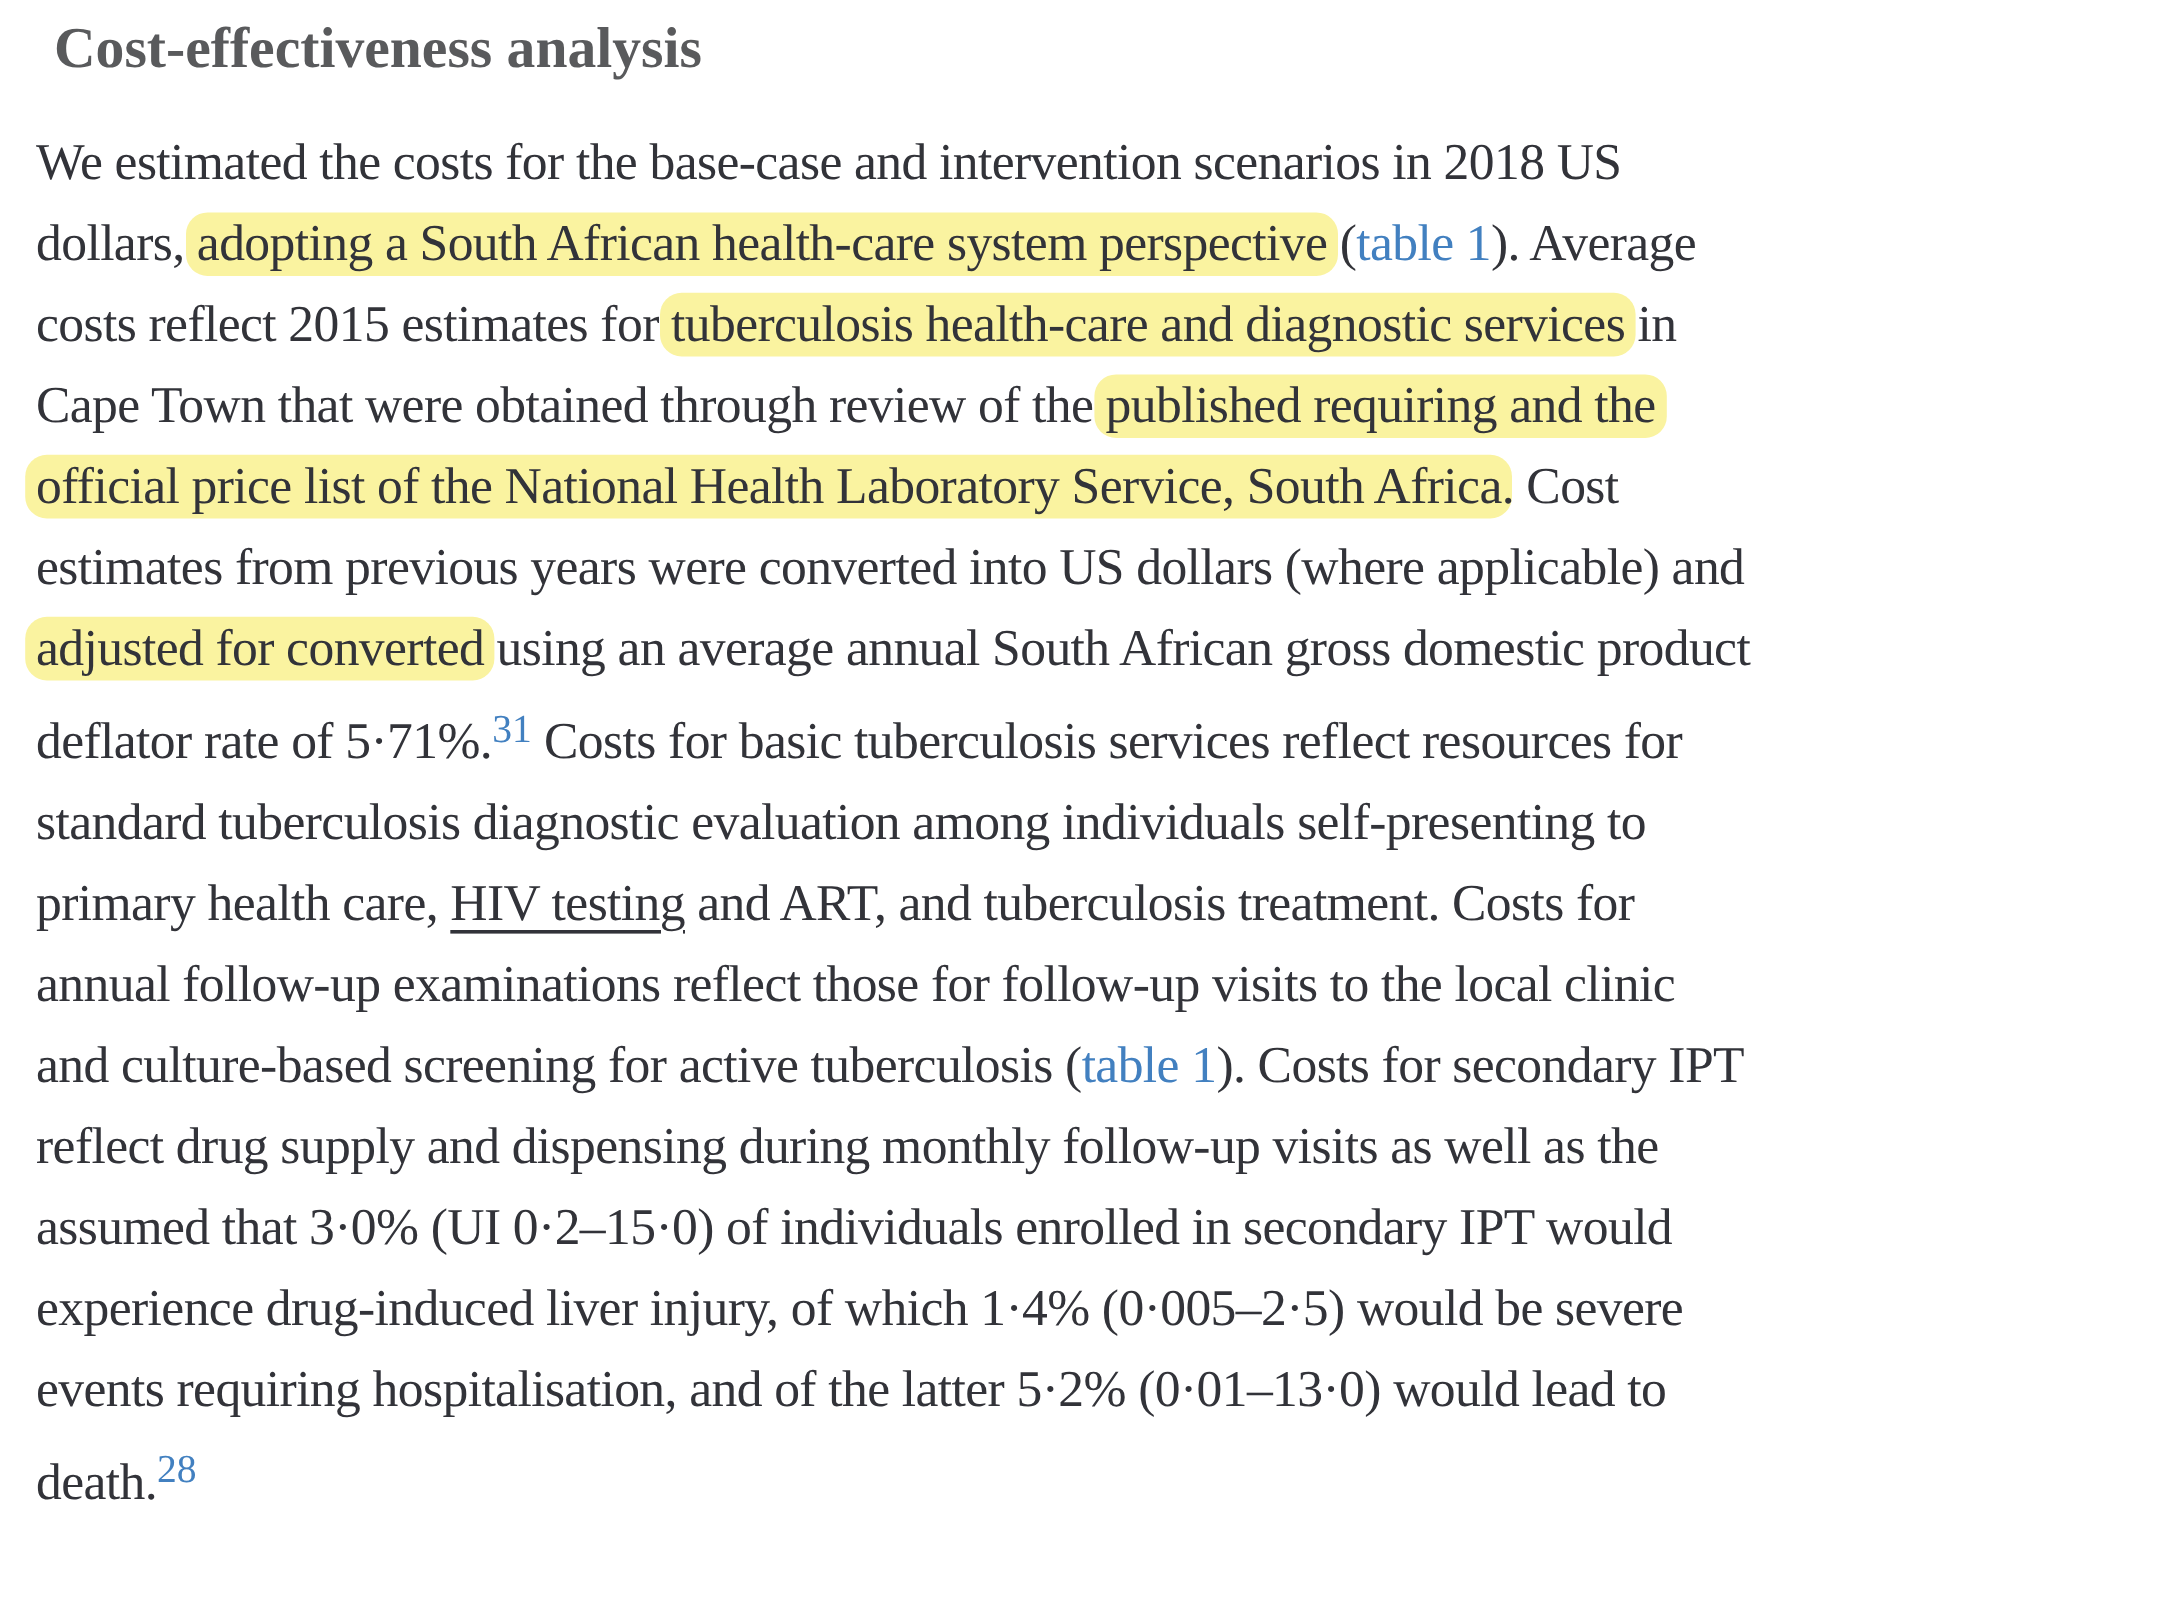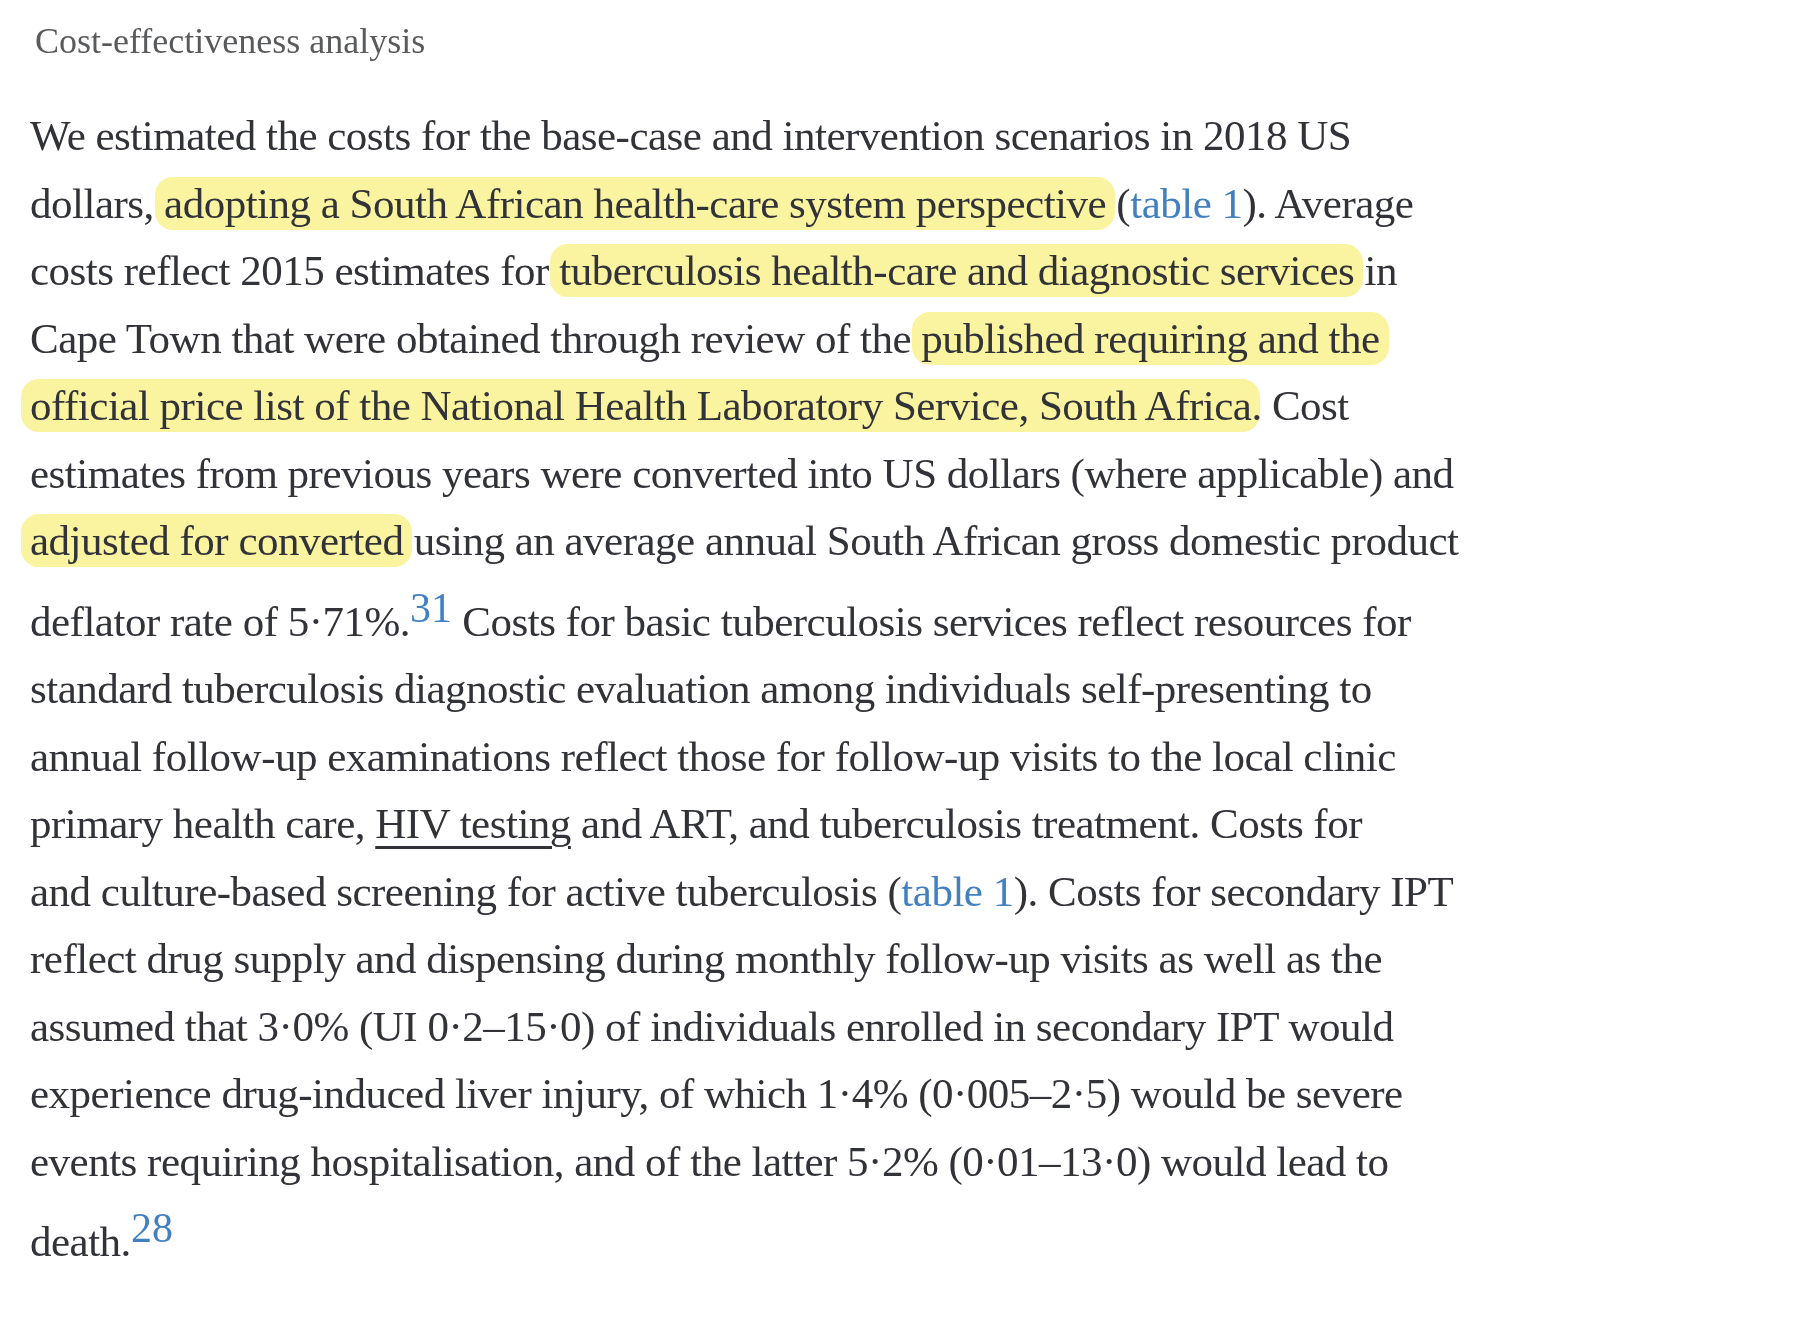--- a/index.html
+++ b/index.html
@@ -14,23 +14,23 @@
     font-family: "Liberation Serif", "DejaVu Serif", serif;
   }
   .page {
     box-sizing: border-box;
     width: 1802px;
     height: 1344px;
     padding: 0 20px 0 30px;
     background: var(--bg, #ffffff);
   }
   .heading {
-    margin: 12px 0 0 5px;
-    font-weight: 400;
-    font-size: 36px;
+    margin: 12px 0 0 15px;
+    font-weight: 700;
+    font-size: 48px;
     line-height: 58px;
     letter-spacing: 0px;
     color: var(--heading-color, #595a5c);
   }
   .paragraph {
     margin-top: 32px;
   }
   .line {
     white-space: pre;
     font-size: 43px;
@@ -44,21 +44,21 @@
     border-radius: 18px;
     padding: 3px 9px;
     margin: 0 -9px;
   }
   .seg-link {
     color: var(--link-color, #4280c0);
     cursor: pointer;
   }
   .seg-sup-link {
     color: var(--link-color, #4280c0);
-    font-size: 42px;
+    font-size: 33px;
     vertical-align: 14px;
     letter-spacing: 0;
     cursor: pointer;
   }
   .seg-underline {
     text-decoration: underline;
     text-decoration-thickness: 3px;
     text-underline-offset: 8px;
     text-decoration-color: var(--body-color, #333333);
     cursor: pointer;
@@ -72,22 +72,22 @@
   <div class="paragraph">
       <div class="line"><span class="seg seg-plain">We estimated the costs for the base-case and intervention scenarios in 2018 US</span></div>
       <div class="line"><span class="seg seg-plain">dollars, </span><span class="seg seg-highlight">adopting a South African health-care system perspective</span><span class="seg seg-plain"> (</span><span class="seg seg-link">table 1</span><span class="seg seg-plain">). Average</span></div>
       <div class="line"><span class="seg seg-plain">costs reflect 2015 estimates for </span><span class="seg seg-highlight">tuberculosis health-care and diagnostic services</span><span class="seg seg-plain"> in</span></div>
       <div class="line"><span class="seg seg-plain">Cape Town that were obtained through review of the </span><span class="seg seg-highlight">published requiring and the</span></div>
       <div class="line"><span class="seg seg-highlight">official price list of the National Health Laboratory Service, South Africa</span><span class="seg seg-plain">. Cost</span></div>
       <div class="line"><span class="seg seg-plain">estimates from previous years were converted into US dollars (where applicable) and</span></div>
       <div class="line"><span class="seg seg-highlight">adjusted for converted</span><span class="seg seg-plain"> using an average annual South African gross domestic product</span></div>
       <div class="line"><span class="seg seg-plain">deflator rate of 5·71%.</span><span class="seg seg-sup-link">31</span><span class="seg seg-plain"> Costs for basic tuberculosis services reflect resources for</span></div>
       <div class="line"><span class="seg seg-plain">standard tuberculosis diagnostic evaluation among individuals self-presenting to</span></div>
+      <div class="line"><span class="seg seg-plain">primary health care, </span><span class="seg seg-underline">HIV testing</span><span class="seg seg-plain"> and ART, and tuberculosis treatment. Costs for</span></div>
       <div class="line"><span class="seg seg-plain">annual follow-up examinations reflect those for follow-up visits to the local clinic</span></div>
-      <div class="line"><span class="seg seg-plain">primary health care, </span><span class="seg seg-underline">HIV testing</span><span class="seg seg-plain"> and ART, and tuberculosis treatment. Costs for</span></div>
       <div class="line"><span class="seg seg-plain">and culture-based screening for active tuberculosis (</span><span class="seg seg-link">table 1</span><span class="seg seg-plain">). Costs for secondary IPT</span></div>
       <div class="line"><span class="seg seg-plain">reflect drug supply and dispensing during monthly follow-up visits as well as the</span></div>
       <div class="line"><span class="seg seg-plain">assumed that 3·0% (UI 0·2–15·0) of individuals enrolled in secondary IPT would</span></div>
       <div class="line"><span class="seg seg-plain">experience drug-induced liver injury, of which 1·4% (0·005–2·5) would be severe</span></div>
       <div class="line"><span class="seg seg-plain">events requiring hospitalisation, and of the latter 5·2% (0·01–13·0) would lead to</span></div>
       <div class="line"><span class="seg seg-plain">death.</span><span class="seg seg-sup-link">28</span></div>
     </div>
 </div>
 
 </body></html>

